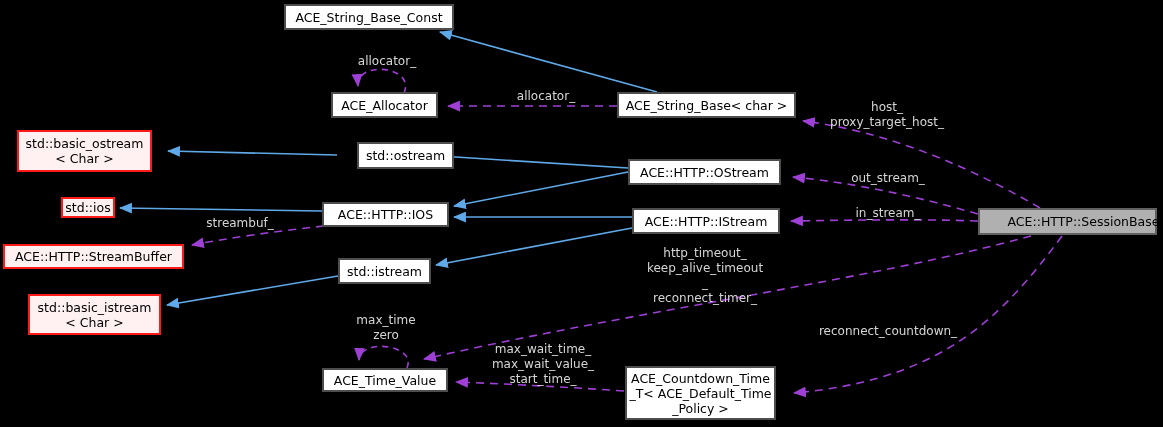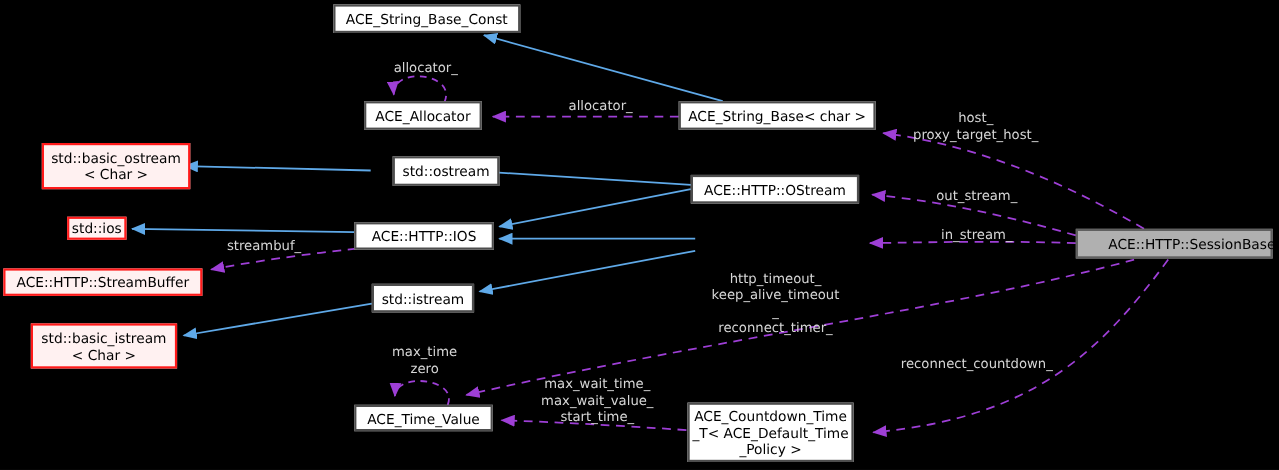--- a/index.html
+++ b/index.html
@@ -80,29 +80,30 @@
     <path class="edge-usage" d="M1040,208 C955,158 875,130 803,121" marker-end="url(#ap)"></path>
     <path class="edge-usage" d="M978,214 C915,196 855,183 793,177" marker-end="url(#ap)"></path>
     <path class="edge-usage" d="M978,221 C915,219 855,220 791,221" marker-end="url(#ap)"></path>
     <path class="edge-usage" d="M324,226 C278,231 228,238 192,245" marker-end="url(#ap)"></path>
     <path class="edge-usage" d="M1031,236 C870,280 640,310 424,359" marker-end="url(#ap)"></path>
     <path class="edge-usage self" d="M407,368 C417,344 360,338 359,360" marker-end="url(#ap)"></path>
     <path class="edge-usage" d="M624,391 C565,387 510,384 456,382" marker-end="url(#ap)"></path>
     <path class="edge-usage" d="M1062,236 C1000,320 940,380 794,393" marker-end="url(#ap)"></path>
   </svg>
 
-  <div class="node" style="left:303px;top:4px;width:170px;height:26px;">ACE_String_Base_Const</div>
+  <div class="node" style="left:284px;top:4px;width:170px;height:26px;">ACE_String_Base_Const</div>
   <div class="node" style="left:331px;top:92px;width:107px;height:26px;">ACE_Allocator</div>
   <div class="node" style="left:617px;top:92px;width:179px;height:26px;">ACE_String_Base&lt; char &gt;</div>
-  <div class="node truncated" style="left:38px;top:130px;width:135px;height:42px;">std::basic_ostream
+  <div class="node truncated" style="left:17px;top:130px;width:135px;height:42px;">std::basic_ostream
 &lt; Char &gt;</div>
   <div class="node" style="left:337px;top:142px;width:97px;height:27px;margin-left:20px;">std::ostream</div>
   <div class="node" style="left:628px;top:159px;width:153px;height:26px;">ACE::HTTP::OStream</div>
   <div class="node truncated" style="left:61px;top:197px;width:54px;height:21px;">std::ios</div>
   <div class="node" style="left:322px;top:202px;width:127px;height:25px;">ACE::HTTP::IOS</div>
+  <div class="node" style="left:632px;top:208px;width:148px;height:26px;">ACE::HTTP::IStream</div>
   <div class="node focus" style="left:978px;top:208px;width:179px;height:27px;">ACE::HTTP::SessionBase</div>
   <div class="node truncated" style="left:3px;top:244px;width:181px;height:25px;text-align:center;">ACE::HTTP::StreamBuffer</div>
   <div class="node" style="left:338px;top:258px;width:93px;height:26px;">std::istream</div>
   <div class="node truncated" style="left:28px;top:294px;width:133px;height:41px;">std::basic_istream
 &lt; Char &gt;</div>
   <div class="node" style="left:322px;top:368px;width:126px;height:24px;">ACE_Time_Value</div>
   <div class="node" style="left:625px;top:366px;width:151px;height:54px;">ACE_Countdown_Time
 _T&lt; ACE_Default_Time
 _Policy &gt;</div>
 

